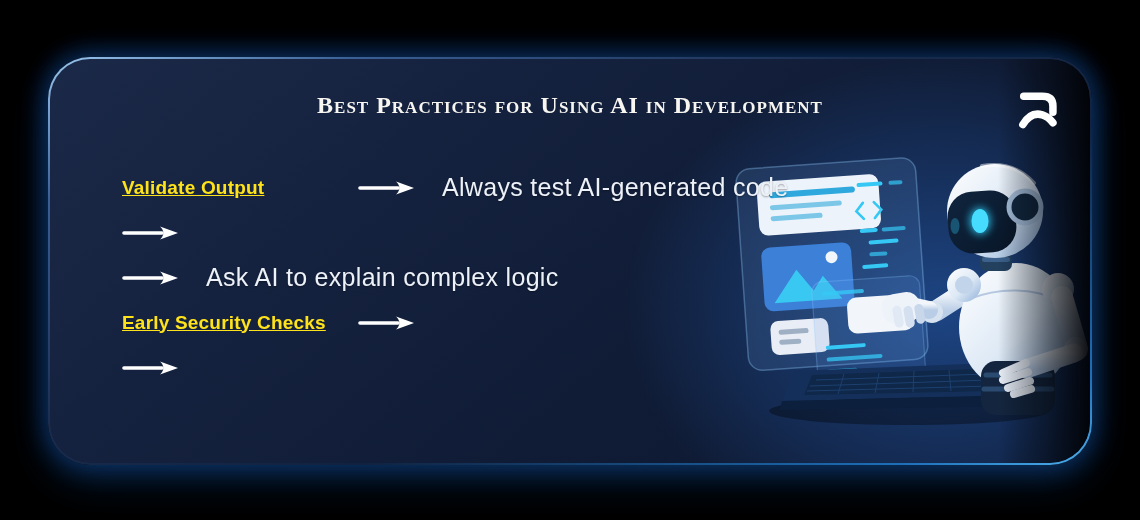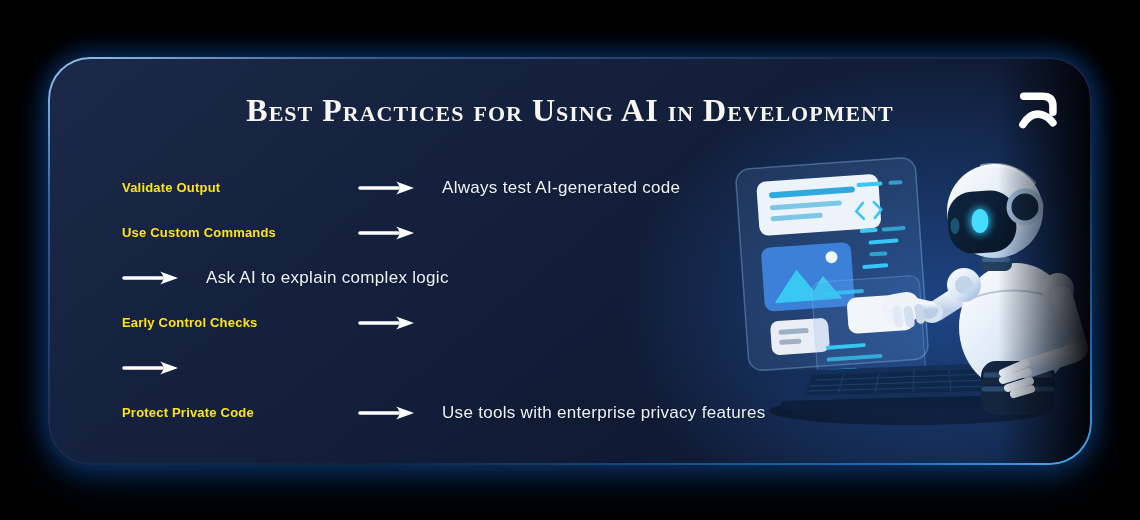--- a/index.html
+++ b/index.html
@@ -10,28 +10,28 @@
          background:linear-gradient(155deg,#9cc8f0 0%,#3a5f96 16%,#1a2c4e 42%,#10223f 62%,#1e6fb8 90%,#4fb0ec 100%);
          box-shadow:0 0 26px 4px rgba(30,100,200,.30),0 14px 38px rgba(20,110,220,.28),0 -8px 26px rgba(30,100,200,.18);}
   .card{position:relative;width:100%;height:100%;border-radius:40px;overflow:hidden;
         background:
           radial-gradient(420px 330px at 86% 62%, rgba(42,108,205,.52), rgba(42,108,205,.16) 55%, rgba(0,0,0,0) 76%),
           linear-gradient(140deg,#1b2948 0%,#15223f 30%,#101c36 62%,#0d1830 100%);}
   .card::after{content:"";position:absolute;top:0;right:0;bottom:0;width:92px;z-index:6;
         border-radius:0 40px 40px 0;pointer-events:none;
         background:linear-gradient(90deg,rgba(0,0,0,0) 0%,rgba(3,6,12,.55) 55%,rgba(1,2,5,.95) 100%);}
   .title{position:absolute;left:0;right:0;top:33px;margin:0;text-align:center;z-index:4;
-         font-family:"Liberation Serif","DejaVu Serif",serif;font-weight:700;font-size:32px;
+         font-family:"Liberation Serif","DejaVu Serif",serif;font-weight:700;font-size:24px;
          font-variant:small-caps;letter-spacing:1px;color:#f8f6f0;}
   .logo{position:absolute;top:24px;right:30px;width:46px;height:46px;z-index:7;}
   .rows{position:absolute;left:72px;top:106px;z-index:5;}
   .row{display:flex;align-items:center;height:45px;}
-  .label{width:236px;font-weight:700;font-size:13px;color:#ffe31a;letter-spacing:.2px;white-space:nowrap;}
+  .label{width:236px;font-weight:700;font-size:19px;color:#ffe31a;letter-spacing:.2px;white-space:nowrap;text-decoration:underline;}
   .arrow{width:60px;display:flex;align-items:center;flex:none;}
-  .desc{margin-left:24px;font-size:17px;color:#edf1f8;letter-spacing:.3px;white-space:nowrap;
+  .desc{margin-left:24px;font-size:25px;color:#edf1f8;letter-spacing:.3px;white-space:nowrap;
         text-shadow:0 1px 2px rgba(0,0,0,.35);}
   .illustration{position:absolute;left:674px;top:90px;width:372px;height:315px;z-index:2;}
 </style>
 </head>
 <body>
 
 <div class="stage">
   <div class="frame">
     <div class="card">
 
@@ -51,68 +51,57 @@
           <span class="arrow">
             <svg viewBox="0 0 58 16" width="58" height="16">
                 <path d="M2 8 H40" stroke="#fff" stroke-width="3.6" stroke-linecap="round"></path>
                 <path d="M38 1.5 L56 8 L38 14.5 C42.5 10.5 42.5 5.5 38 1.5 Z" fill="#fff"></path>
               </svg>
           </span>
           <span class="desc">Always test AI-generated code</span>
         </div>
 
         <div class="row">
-          <span class="label">Use Custom Commands</span>
           <span class="arrow">
             <svg viewBox="0 0 58 16" width="58" height="16">
                 <path d="M2 8 H40" stroke="#fff" stroke-width="3.6" stroke-linecap="round"></path>
                 <path d="M38 1.5 L56 8 L38 14.5 C42.5 10.5 42.5 5.5 38 1.5 Z" fill="#fff"></path>
               </svg>
           </span>
         </div>
 
         <div class="row">
           <span class="arrow">
             <svg viewBox="0 0 58 16" width="58" height="16">
                 <path d="M2 8 H40" stroke="#fff" stroke-width="3.6" stroke-linecap="round"></path>
                 <path d="M38 1.5 L56 8 L38 14.5 C42.5 10.5 42.5 5.5 38 1.5 Z" fill="#fff"></path>
               </svg>
           </span>
           <span class="desc">Ask AI to explain complex logic</span>
         </div>
 
         <div class="row">
-          <span class="label">Early Control Checks</span>
-          <span class="arrow">
-            <svg viewBox="0 0 58 16" width="58" height="16">
-                <path d="M2 8 H40" stroke="#fff" stroke-width="3.6" stroke-linecap="round"></path>
-                <path d="M38 1.5 L56 8 L38 14.5 C42.5 10.5 42.5 5.5 38 1.5 Z" fill="#fff"></path>
-              </svg>
-          </span>
-        </div>
-
-        <div class="row">
-          <span class="arrow">
-            <svg viewBox="0 0 58 16" width="58" height="16">
-                <path d="M2 8 H40" stroke="#fff" stroke-width="3.6" stroke-linecap="round"></path>
-                <path d="M38 1.5 L56 8 L38 14.5 C42.5 10.5 42.5 5.5 38 1.5 Z" fill="#fff"></path>
-              </svg>
-          </span>
-        </div>
-
-        <div class="row">
-          <span class="label">Protect Private Code</span>
-          <span class="arrow">
-            <svg viewBox="0 0 58 16" width="58" height="16">
-                <path d="M2 8 H40" stroke="#fff" stroke-width="3.6" stroke-linecap="round"></path>
-                <path d="M38 1.5 L56 8 L38 14.5 C42.5 10.5 42.5 5.5 38 1.5 Z" fill="#fff"></path>
-              </svg>
-          </span>
-          <span class="desc">Use tools with enterprise privacy features</span>
-        </div>
+          <span class="label">Early Security Checks</span>
+          <span class="arrow">
+            <svg viewBox="0 0 58 16" width="58" height="16">
+                <path d="M2 8 H40" stroke="#fff" stroke-width="3.6" stroke-linecap="round"></path>
+                <path d="M38 1.5 L56 8 L38 14.5 C42.5 10.5 42.5 5.5 38 1.5 Z" fill="#fff"></path>
+              </svg>
+          </span>
+        </div>
+
+        <div class="row">
+          <span class="arrow">
+            <svg viewBox="0 0 58 16" width="58" height="16">
+                <path d="M2 8 H40" stroke="#fff" stroke-width="3.6" stroke-linecap="round"></path>
+                <path d="M38 1.5 L56 8 L38 14.5 C42.5 10.5 42.5 5.5 38 1.5 Z" fill="#fff"></path>
+              </svg>
+          </span>
+        </div>
+
 
       </div>
 
       <div class="illustration">
         <svg viewBox="0 0 372 315" width="372" height="315">
           <defs>
             <linearGradient id="gHead" x1="0" y1="0" x2="1" y2="1">
               <stop offset="0" stop-color="#ffffff"></stop>
               <stop offset="0.55" stop-color="#dce8f5"></stop>
               <stop offset="1" stop-color="#8fb0d8"></stop>

